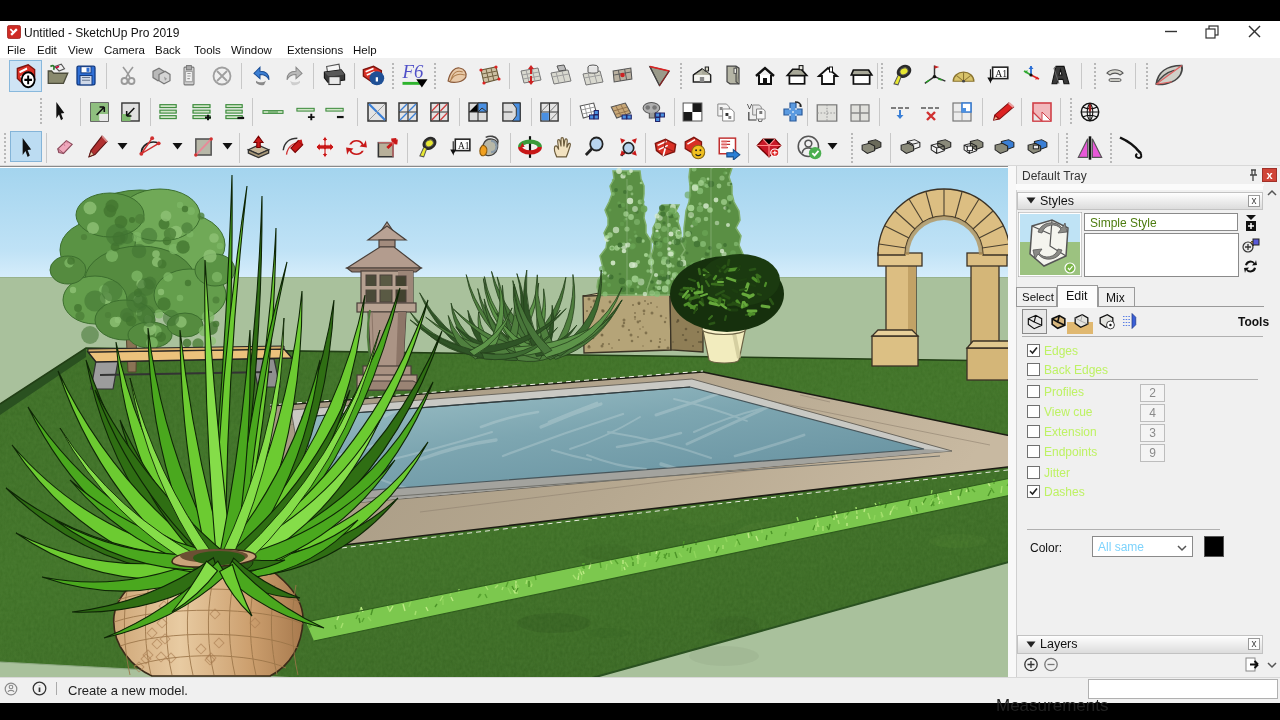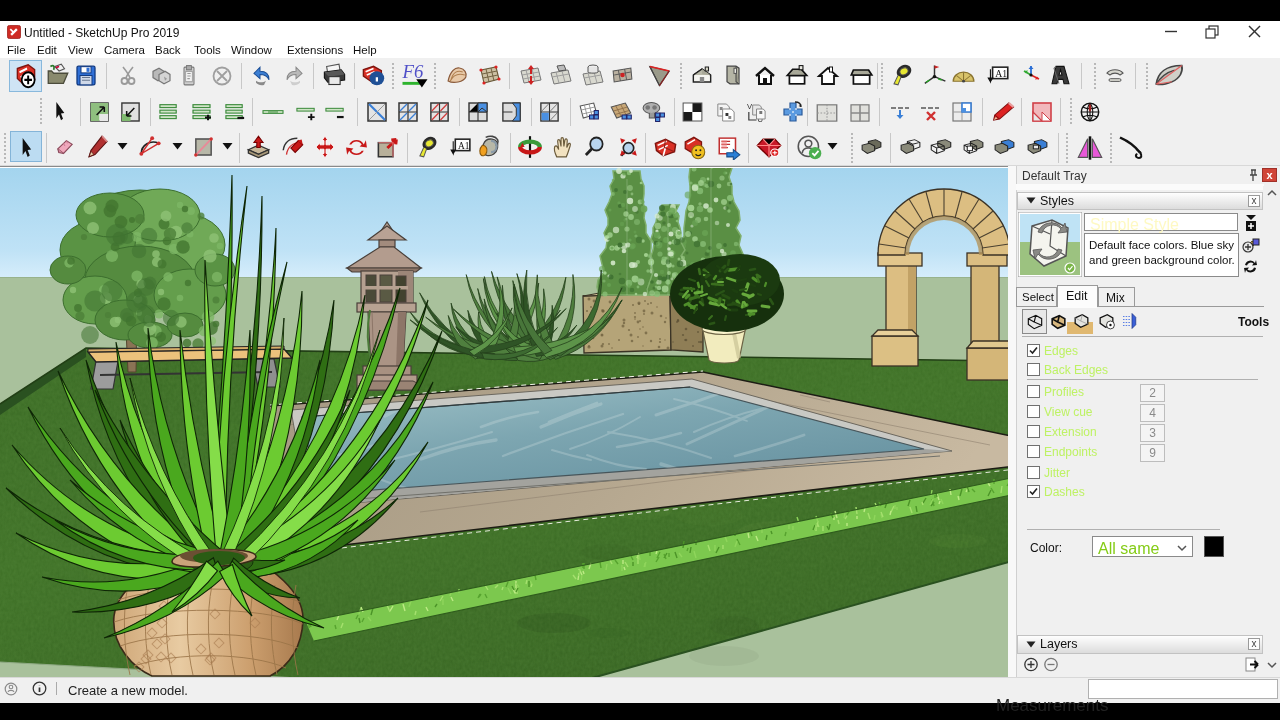--- a/index.html
+++ b/index.html
@@ -1658,23 +1658,22 @@
 <rect x="2" y="30" width="60" height="33" fill="#9cc280"></rect>
 <path d="M14,14 L34,8 L50,16 L48,44 L26,54 L12,42 Z" fill="#f4f4ee" stroke="#555" stroke-width="1.5"></path>
 <path d="M34,8 L32,34 L48,44" fill="none" stroke="#555" stroke-width="1.2"></path>
 <path d="M14,14 L32,22" fill="none" stroke="#555" stroke-width="1.2"></path>
 <path d="M20,20 A14,14 0 0 1 44,16 l3,-5 2,9 -9,1 3,-4 A11,11 0 0 0 24,21 Z" fill="#8a8a86" stroke="#555" stroke-width="0.8"></path>
 <path d="M44,38 A14,14 0 0 1 20,42 l-3,5 -2,-9 9,-1 -3,4 A11,11 0 0 0 40,37 Z" fill="#8a8a86" stroke="#555" stroke-width="0.8"></path>
 <circle cx="52" cy="56" r="5" fill="#7ab648" stroke="#fff" stroke-width="1.2"></circle>
       <path d="M50,56 l1.5,1.8 3,-3.6" stroke="#fff" stroke-width="1.2" fill="none"></path>
 </svg>
 <div class="abs" style="left:1084px;top:213px;width:154px;height:18px;background:#fff;border:1px solid #8a8a8a"></div>
-<div class="abs" style="left:1090px;top:216px;font-size:16px;color:#fef9c3">Simple Style</div>
+<div class="abs" style="left:1090px;top:216px;font-size:12px;color:#4d7c0f">Simple Style</div>
 <div class="abs" style="left:1084px;top:233px;width:155px;height:44px;background:#fff;border:1px solid #8a8a8a"></div>
-<div class="abs" style="left:1089px;top:238px;width:150px;font-size:11.5px;line-height:15px;color:#111">Default face colors. Blue sky and green background color.</div>
 <svg class="abs" style="left:1243px;top:214px" width="16" height="18" viewBox="0 0 16 18">
 <path d="M3,1 h10 l-5,5 Z" fill="#111"></path>
       <rect x="3" y="7" width="10" height="10" fill="#111"></rect>
       <path d="M8,9 v6 M5,12 h6" stroke="#fff" stroke-width="1.5"></path>
 </svg>
 <svg class="abs" style="left:1242px;top:237px" width="18" height="16" viewBox="0 0 18 16">
 <path d="M2,12 L10,4 l3,3 -8,8 Z" fill="#d8b060" stroke="#6a5a2a"></path>
       <circle cx="6" cy="10" r="5" fill="#e8e8e8" stroke="#333" stroke-width="1.2"></circle>
       <path d="M6,7 v6 M3,10 h6" stroke="#333" stroke-width="1.3"></path>
       <rect x="11" y="2" width="6" height="6" fill="#5a5ad8" stroke="#222"></rect>
@@ -1742,21 +1741,21 @@
 <div class="cb" style="left:1027px;top:466px"></div>
     <div class="cblab" style="left:1044px;top:466px">Jitter</div>
 <div class="cb" style="left:1027px;top:485px"></div>
     <svg class="abs" style="left:1028px;top:486px" width="11" height="11" viewBox="0 0 11 11">
       <path d="M2,5.5 L4.5,8 L9,2.5" fill="none" stroke="#222" stroke-width="1.6"></path>
     </svg>
     <div class="cblab" style="left:1044px;top:485px">Dashes</div>
 <div class="abs" style="left:1027px;top:529px;width:193px;height:1px;background:#b0b0b0"></div>
 <div class="abs" style="left:1030px;top:541px;font-size:12px;color:#111">Color:</div>
 <div class="abs" style="left:1092px;top:536px;width:101px;height:21px;background:#fff;border:1px solid #8a8a8a"></div>
-<div class="abs" style="left:1098px;top:540px;font-size:16px;color:#84cc16">All same</div>
+<div class="abs" style="left:1098px;top:540px;font-size:12px;color:#7dd3fc">All same</div>
 <svg class="abs" style="left:1176px;top:544px" width="12" height="8" viewBox="0 0 12 8">
       <path d="M2,2 L6,6 L10,2" fill="none" stroke="#555" stroke-width="1.5"></path>
     </svg>
 <div class="abs" style="left:1204px;top:536px;width:20px;height:21px;background:#000;border:1px solid #555"></div>
 <div class="abs" style="left:1017px;top:635px;width:246px;height:19px;background:linear-gradient(#fefefe,#dcdcdc);border:1px solid #c2c2c2"></div>
 <svg class="abs" style="left:1026px;top:641px" width="10" height="7" viewBox="0 0 10 7">
       <path d="M0.5,0.5 h9 L5,6.5 Z" fill="#222"></path>
     </svg>
 <div class="abs" style="left:1040px;top:637px;font-size:12.5px;color:#111">Layers</div>
 <div class="abs" style="left:1248px;top:638px;width:12px;height:12px;background:#fdfdfd;border:1px solid #9a9a9a;color:#444;font-size:10px;line-height:10px;text-align:center">x</div>

